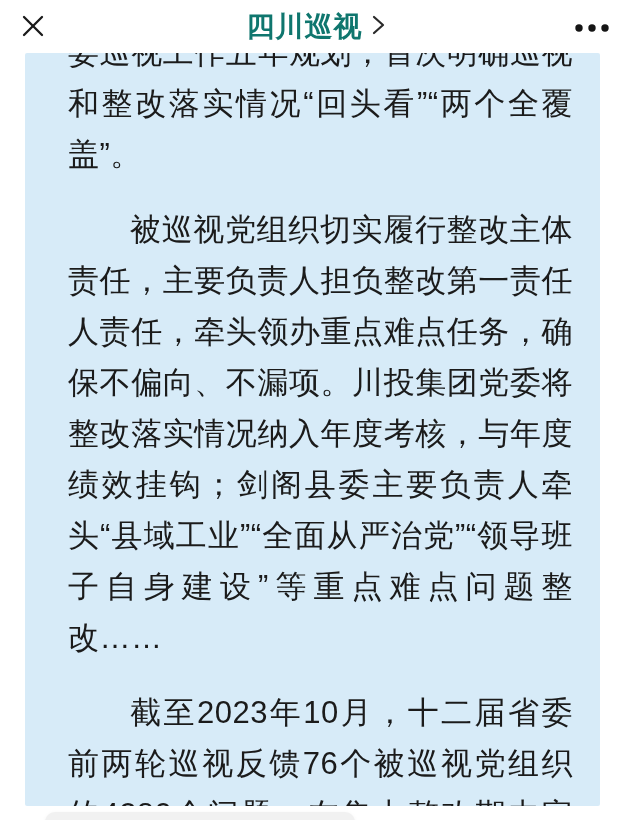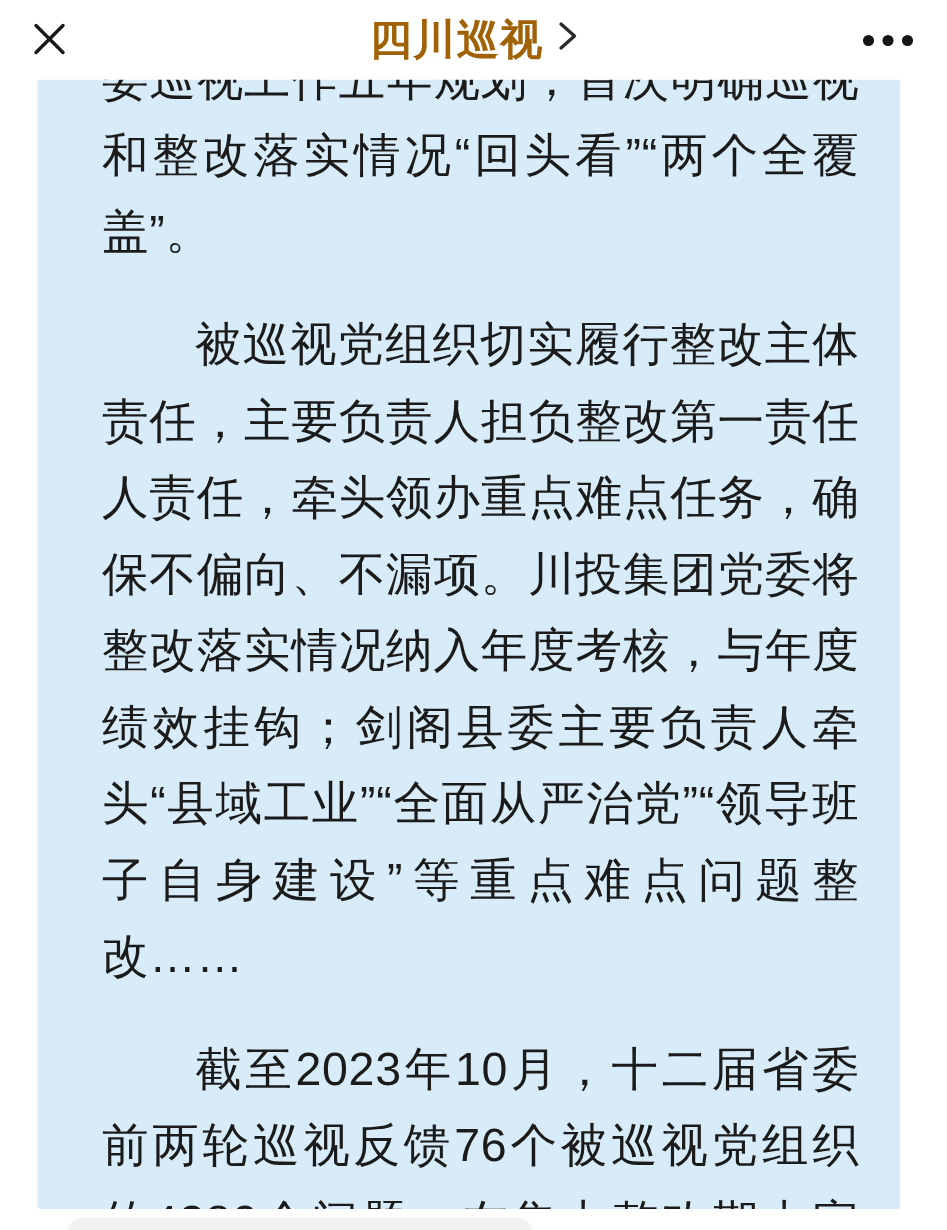--- a/index.html
+++ b/index.html
@@ -32,21 +32,21 @@
     position: absolute;
     left: 0; right: 0; top: 0;
     height: 53px;
     display: flex; align-items: center; justify-content: center;
     gap: 9px;
     cursor: pointer;
   }
   .title-text {
     font-size: 28px;
     font-weight: 600;
-    color: #a16207;
+    color: #0f766e;
     letter-spacing: 1px;
   }
   .more-btn {
     position: absolute;
     right: 18px; top: 13px;
     width: 42px; height: 30px;
     display: flex; align-items: center; justify-content: center;
     cursor: pointer;
   }
 

